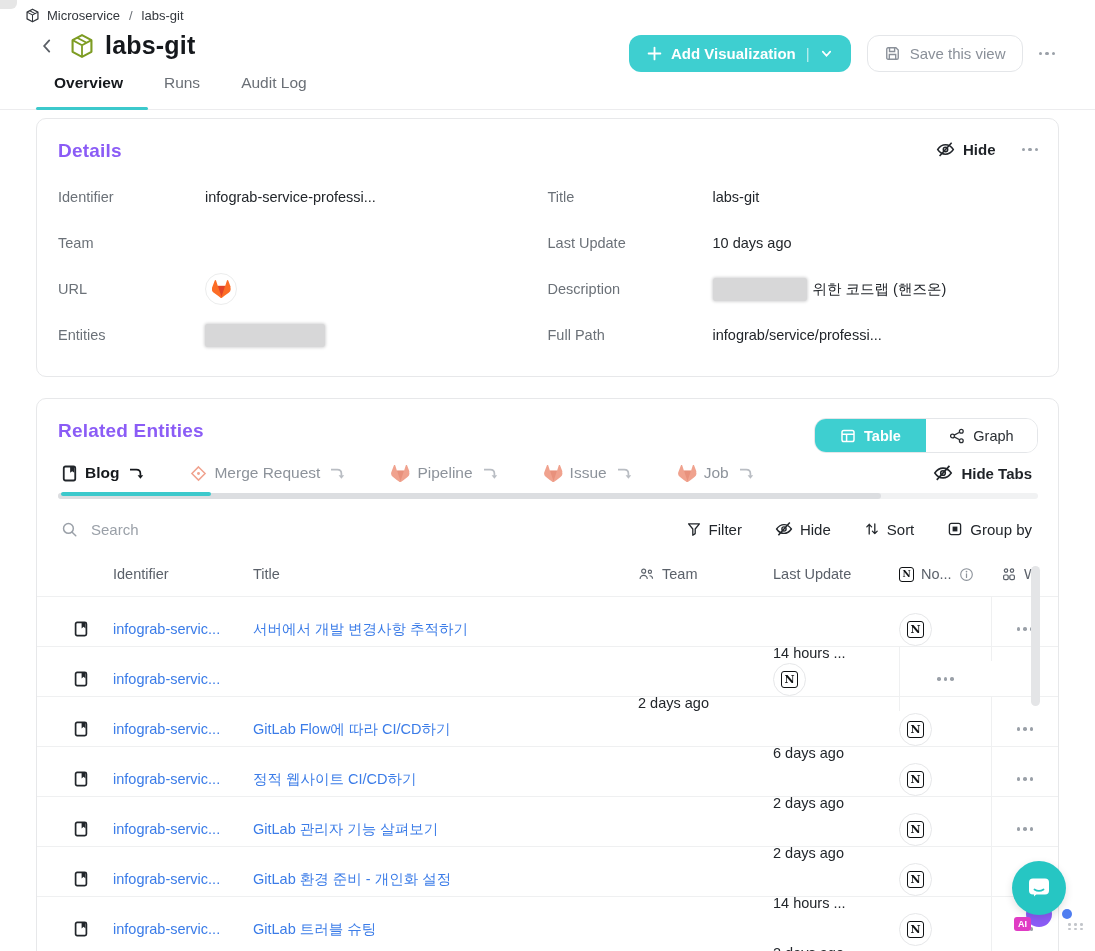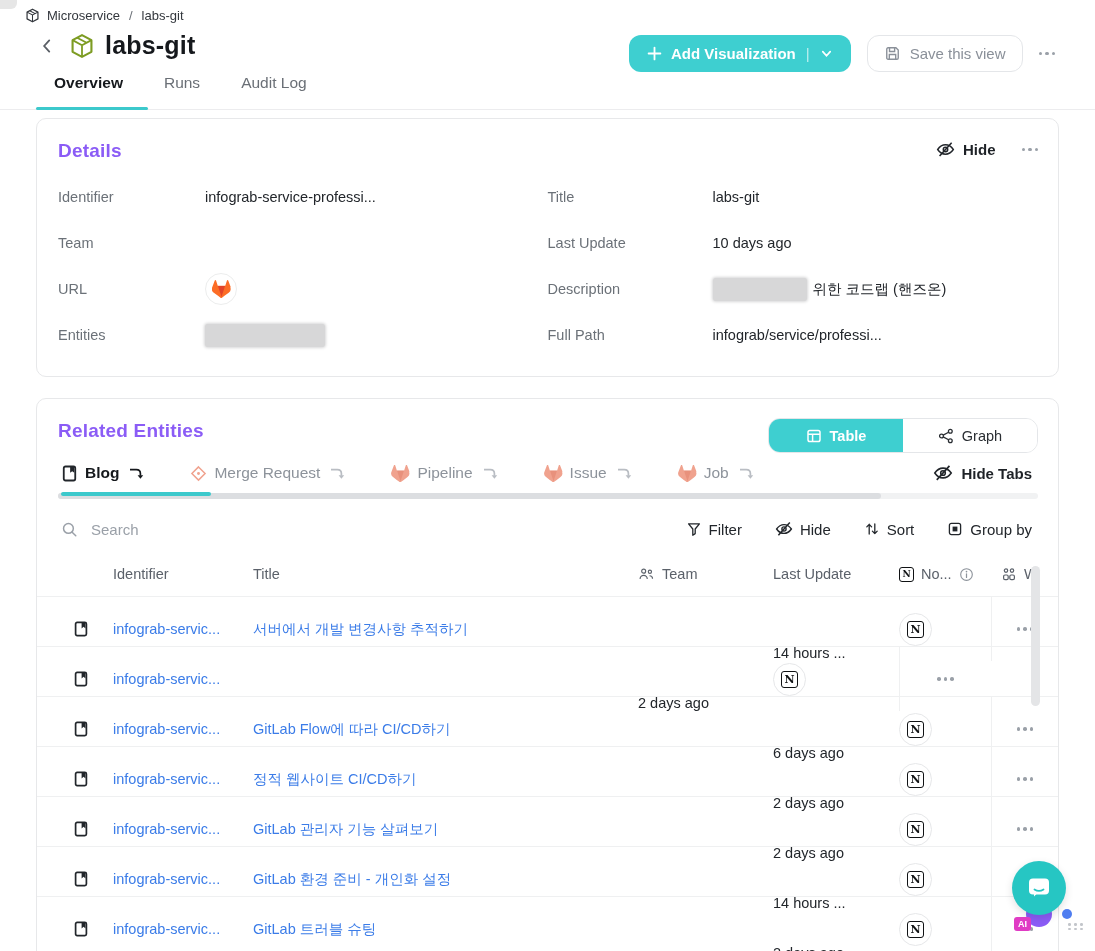--- a/index.html
+++ b/index.html
@@ -47,21 +47,21 @@
   .col-left .field-row { padding-left:21px; }
   .field-label { width:147px; min-width:147px; color:#6b7178; font-size:14.5px; }
   .col-right .field-label { width:165px; min-width:165px; }
   .field-value { font-size:14.5px; color:#22262b; display:flex; align-items:center; gap:6px; }
   .redact { width:120px; height:23px; background:#d7d7d8; border-radius:3px; box-shadow:0 0 3px 1px #d7d7d8; }
   .redact.small { width:94px; }
   .gitlab-avatar { width:32px; height:32px; border-radius:50%; border:1px solid #eceded; display:flex; align-items:center; justify-content:center; }
 
   
   .view-toggle { display:flex; border-radius:12px; overflow:hidden; border:1px solid #e4e6e9; height:35px; margin-top:-2px; }
-  .seg { width:134px; display:flex; align-items:center; justify-content:center; gap:8px; font-size:14.5px; cursor:pointer; }
+  .seg { width:111px; display:flex; align-items:center; justify-content:center; gap:8px; font-size:14.5px; cursor:pointer; }
   .seg.active { background:#3ecfd0; color:#fff; font-weight:700; }
   .seg.inactive { background:#fff; color:#2a2e33; }
 
   .entity-tabs { display:flex; align-items:center; padding:10px 26px 0 24px; gap:46px; }
   .etab { display:flex; align-items:center; gap:7px; font-size:15.5px; color:#8d939b; cursor:pointer; white-space:nowrap; }
   .etab.active { color:#15181c; font-weight:600; }
   .etab .rel-arrow { margin-left:2px; }
   .hide-tabs { margin-left:auto; }
 
   .tab-scroll { position:relative; height:8px; margin-top:9px; }

